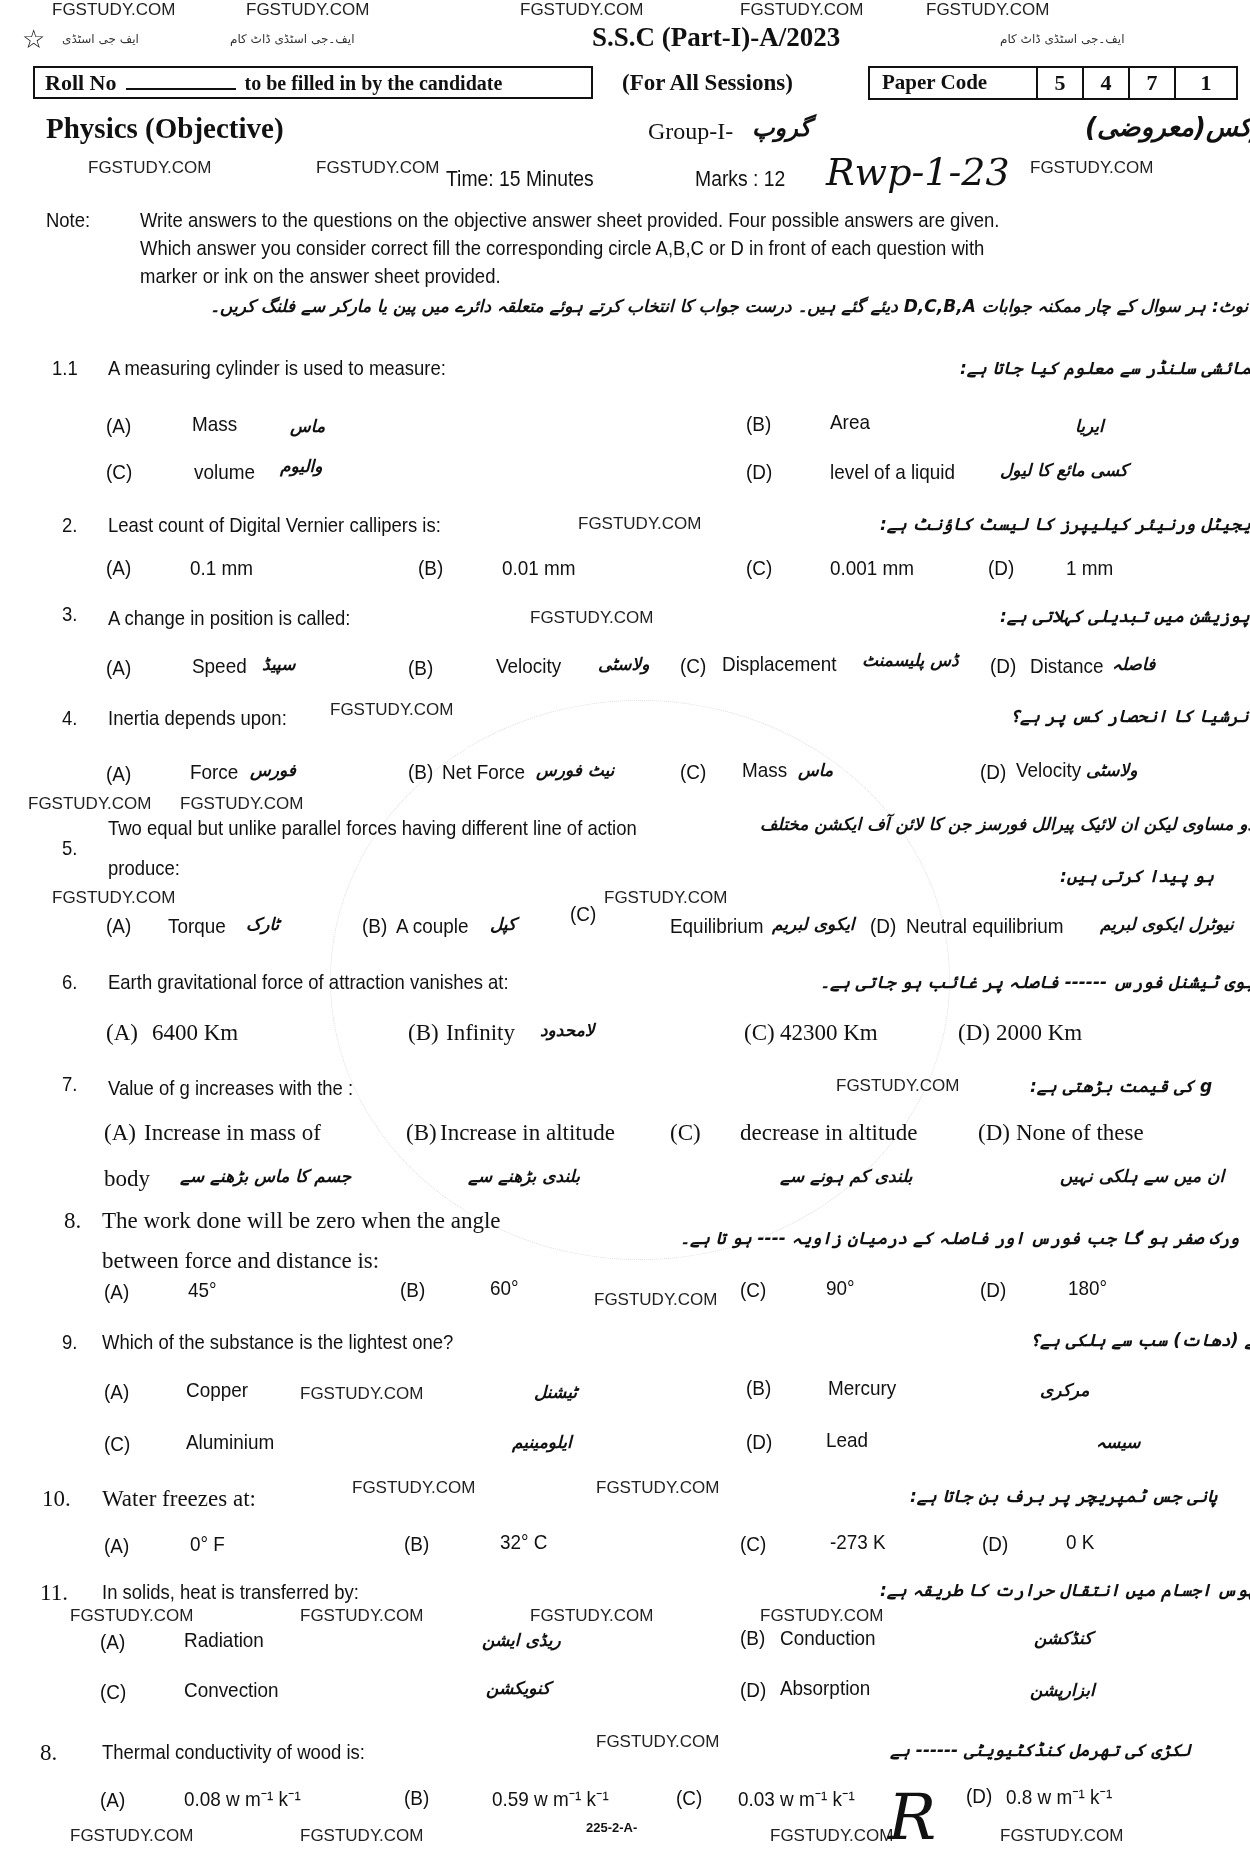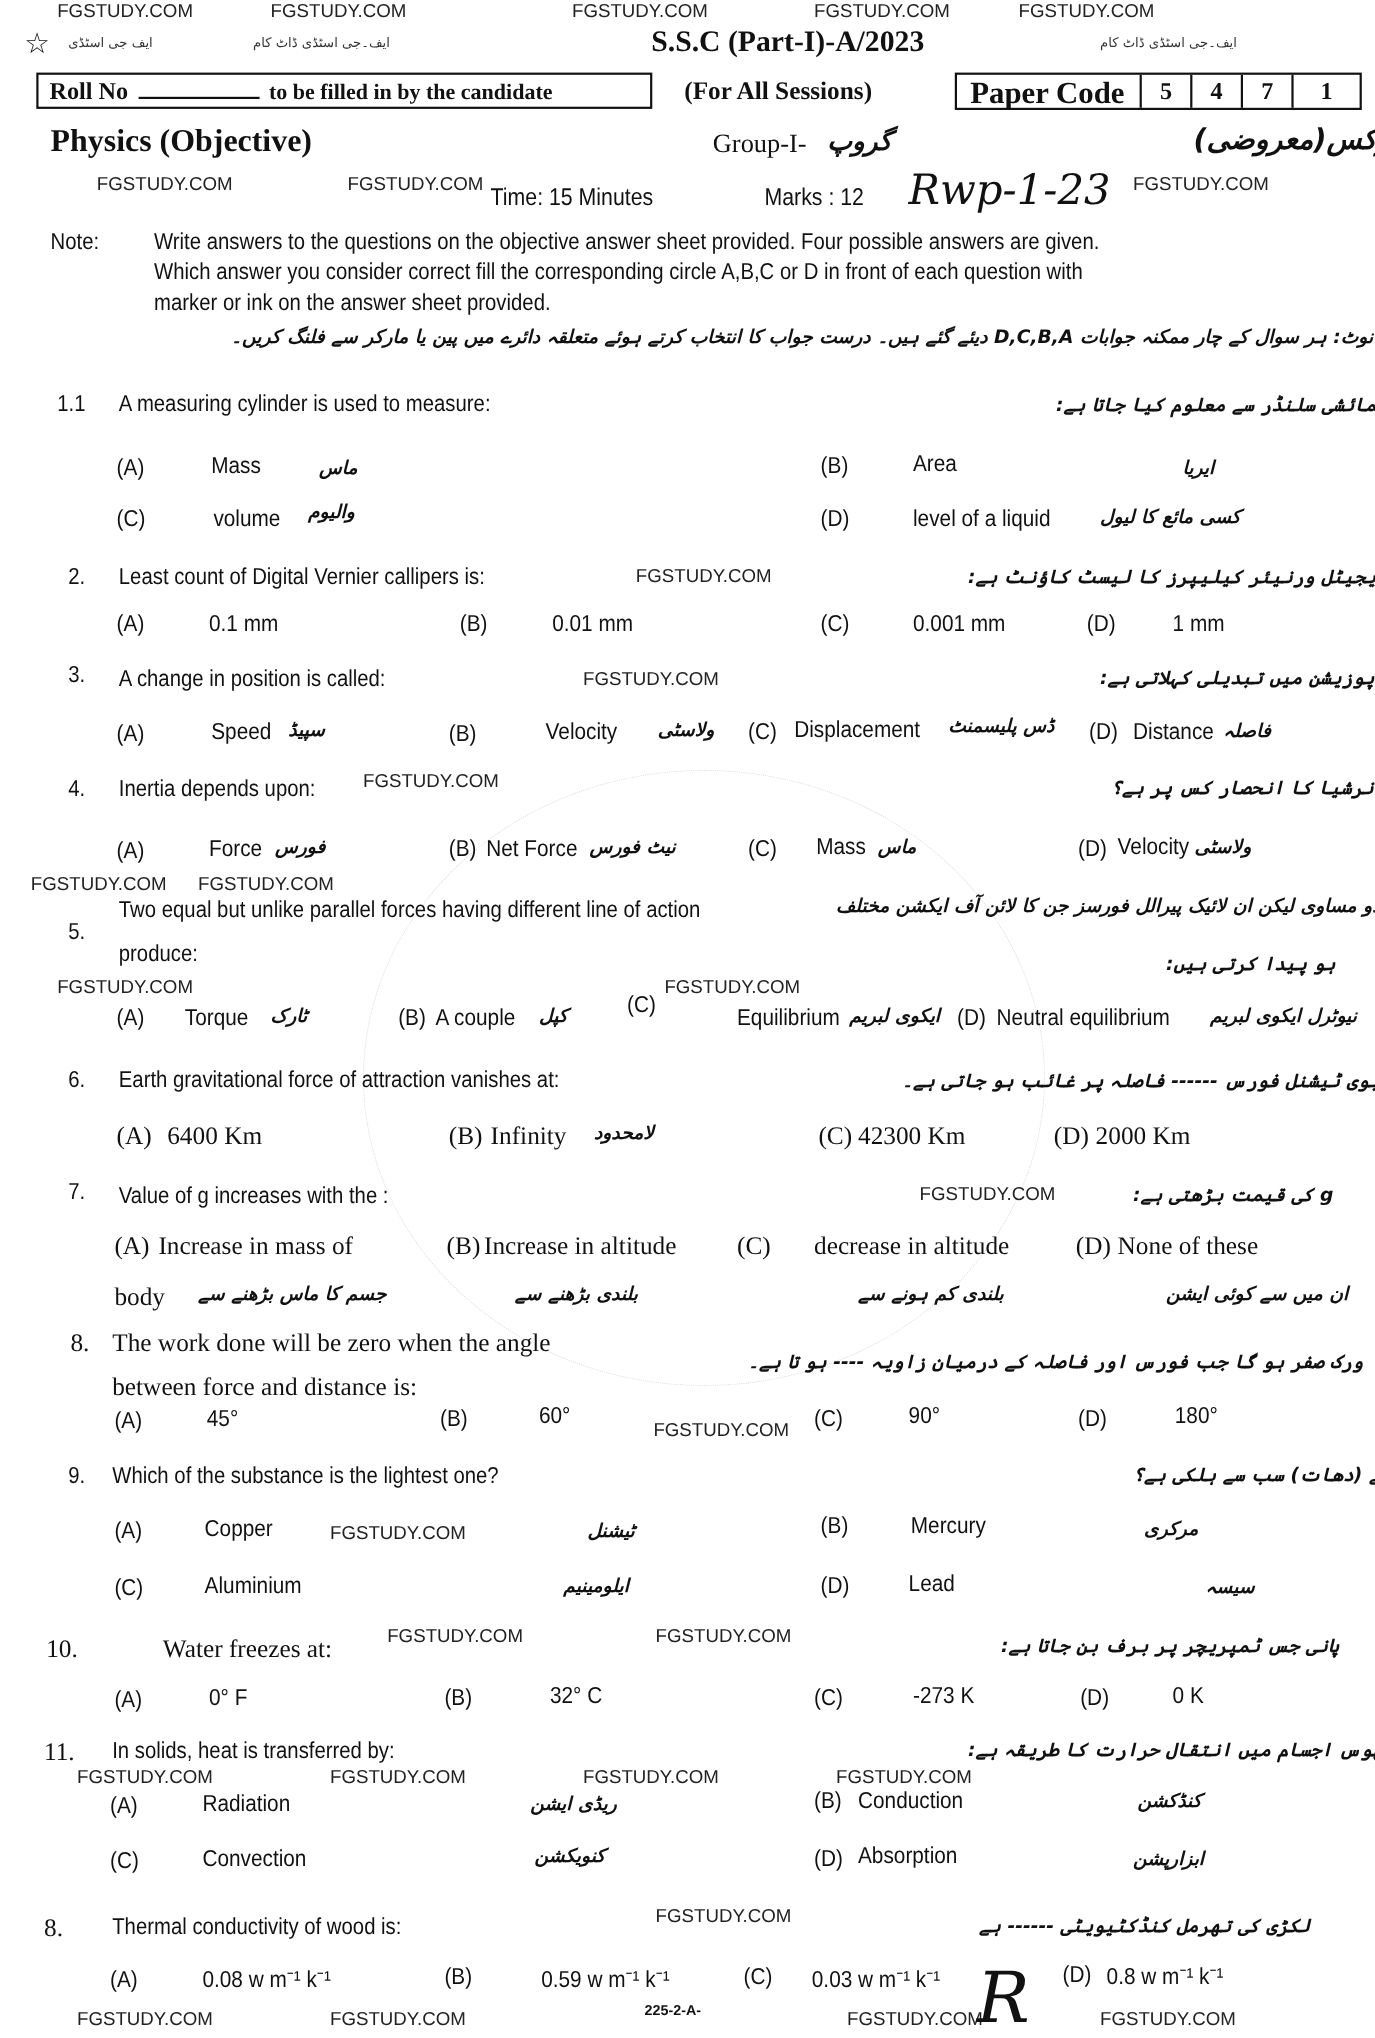--- a/index.html
+++ b/index.html
@@ -18,21 +18,21 @@
     position: absolute; left: 33px; top: 66px; width: 560px; height: 33px;
     border: 2px solid #111; padding: 2px 10px; font-family: "Liberation Serif", serif;
     font-weight: bold; font-size: 20px;
   }
   .rollbox .roll-label { font-size: 22px; }
   .rollbox .roll-blank { display: inline-block; width: 110px; border-bottom: 2px solid #111; margin: 0 4px; height: 18px; }
   .papercode {
     position: absolute; left: 868px; top: 66px; height: 34px; display: flex;
     border: 2px solid #111; font-family: "Liberation Serif", serif; font-weight: bold;
   }
-  .papercode .pc-label { padding: 2px 12px; font-size: 28px; border-right: 2px solid #111; width: 168px; }
+  .papercode .pc-label { padding: 2px 12px; font-size: 21px; border-right: 2px solid #111; width: 168px; }
   .papercode .pc-digit { width: 46px; text-align: center; font-size: 22px; border-right: 2px solid #111; padding-top: 2px; }
   .papercode .pc-digit:last-child { width: 60px; border-right: none; }
 
   .q { font-size: 21px; transform: scaleX(0.88); transform-origin: left center; }
   .qs { font-family: "Liberation Serif", serif; font-size: 23px; }
   .opt { font-size: 21px; transform: scaleX(0.9); transform-origin: left center; }
   .opts { font-family: "Liberation Serif", serif; font-size: 23px; }
   .ur { font-family: "DejaVu Sans", sans-serif; direction: rtl; font-size: 17px; font-weight: bold; font-style: italic; }
 
   .stamp { position: absolute; border-radius: 50%; border: 1px dotted #bbb; opacity: 0.5; }
@@ -195,21 +195,21 @@
 <div class="abs opts" style="left:104px;top:1166px;">body</div>
 <div class="abs ur" style="left:180px;top:1166px;">جسم کا ماس بڑھنے سے</div>
 <div class="abs opts" style="left:406px;top:1120px;">(B)</div>
 <div class="abs opts" style="left:440px;top:1120px;text-align:right;">Increase in altitude</div>
 <div class="abs ur" style="left:468px;top:1166px;">بلندی بڑھنے سے</div>
 <div class="abs opts" style="left:670px;top:1120px;">(C)</div>
 <div class="abs opts" style="left:740px;top:1120px;">decrease in altitude</div>
 <div class="abs ur" style="left:780px;top:1166px;">بلندی کم ہونے سے</div>
 <div class="abs opts" style="left:978px;top:1120px;">(D)</div>
 <div class="abs opts" style="left:1016px;top:1120px;">None of these</div>
-<div class="abs ur" style="left:1060px;top:1166px;">ان میں سے کوئی ایشن</div>
+<div class="abs ur" style="left:1060px;top:1166px;">ان میں سے ہلکی نہیں</div>
 
 <div class="abs qs" style="left:64px;top:1208px;">8.</div>
 <div class="abs qs" style="left:102px;top:1208px;">The work done will be zero when the angle</div>
 <div class="abs qs" style="left:102px;top:1248px;">between force and distance is:</div>
 <div class="abs ur" style="left:680px;top:1228px;">ورک صفر ہو گا جب فورس اور فاصلہ کے درمیان زاویہ ---- ہو تا ہے۔</div>
 <div class="abs opt" style="left:104px;top:1280px;">(A)</div>
 <div class="abs opt" style="left:188px;top:1278px;">45°</div>
 <div class="abs opt" style="left:400px;top:1278px;">(B)</div>
 <div class="abs opt" style="left:490px;top:1276px;">60°</div>
 <div class="abs wm" style="left:594px;top:1290px;">FGSTUDY.COM</div>
@@ -229,21 +229,21 @@
 <div class="abs opt" style="left:828px;top:1376px;">Mercury</div>
 <div class="abs ur" style="left:1040px;top:1380px;">مرکری</div>
 <div class="abs opt" style="left:104px;top:1432px;">(C)</div>
 <div class="abs opt" style="left:186px;top:1430px;">Aluminium</div>
 <div class="abs ur" style="left:512px;top:1432px;">ایلومینیم</div>
 <div class="abs opt" style="left:746px;top:1430px;">(D)</div>
 <div class="abs opt" style="left:826px;top:1428px;">Lead</div>
 <div class="abs ur" style="left:1096px;top:1432px;">سیسہ</div>
 
 <div class="abs qs" style="left:42px;top:1486px;">10.</div>
-<div class="abs qs" style="left:102px;top:1486px;margin-left:46px;">Water freezes at:</div>
+<div class="abs qs" style="left:102px;top:1486px;">Water freezes at:</div>
 <div class="abs wm" style="left:352px;top:1478px;">FGSTUDY.COM</div>
 <div class="abs wm" style="left:596px;top:1478px;">FGSTUDY.COM</div>
 <div class="abs ur" style="left:910px;top:1486px;">پانی جس ٹمپریچر پر برف بن جاتا ہے:</div>
 <div class="abs opt" style="left:104px;top:1534px;">(A)</div>
 <div class="abs opt" style="left:190px;top:1532px;">0° F</div>
 <div class="abs opt" style="left:404px;top:1532px;">(B)</div>
 <div class="abs opt" style="left:500px;top:1530px;">32° C</div>
 <div class="abs opt" style="left:740px;top:1532px;">(C)</div>
 <div class="abs opt" style="left:830px;top:1530px;">-273 K</div>
 <div class="abs opt" style="left:982px;top:1532px;">(D)</div>

